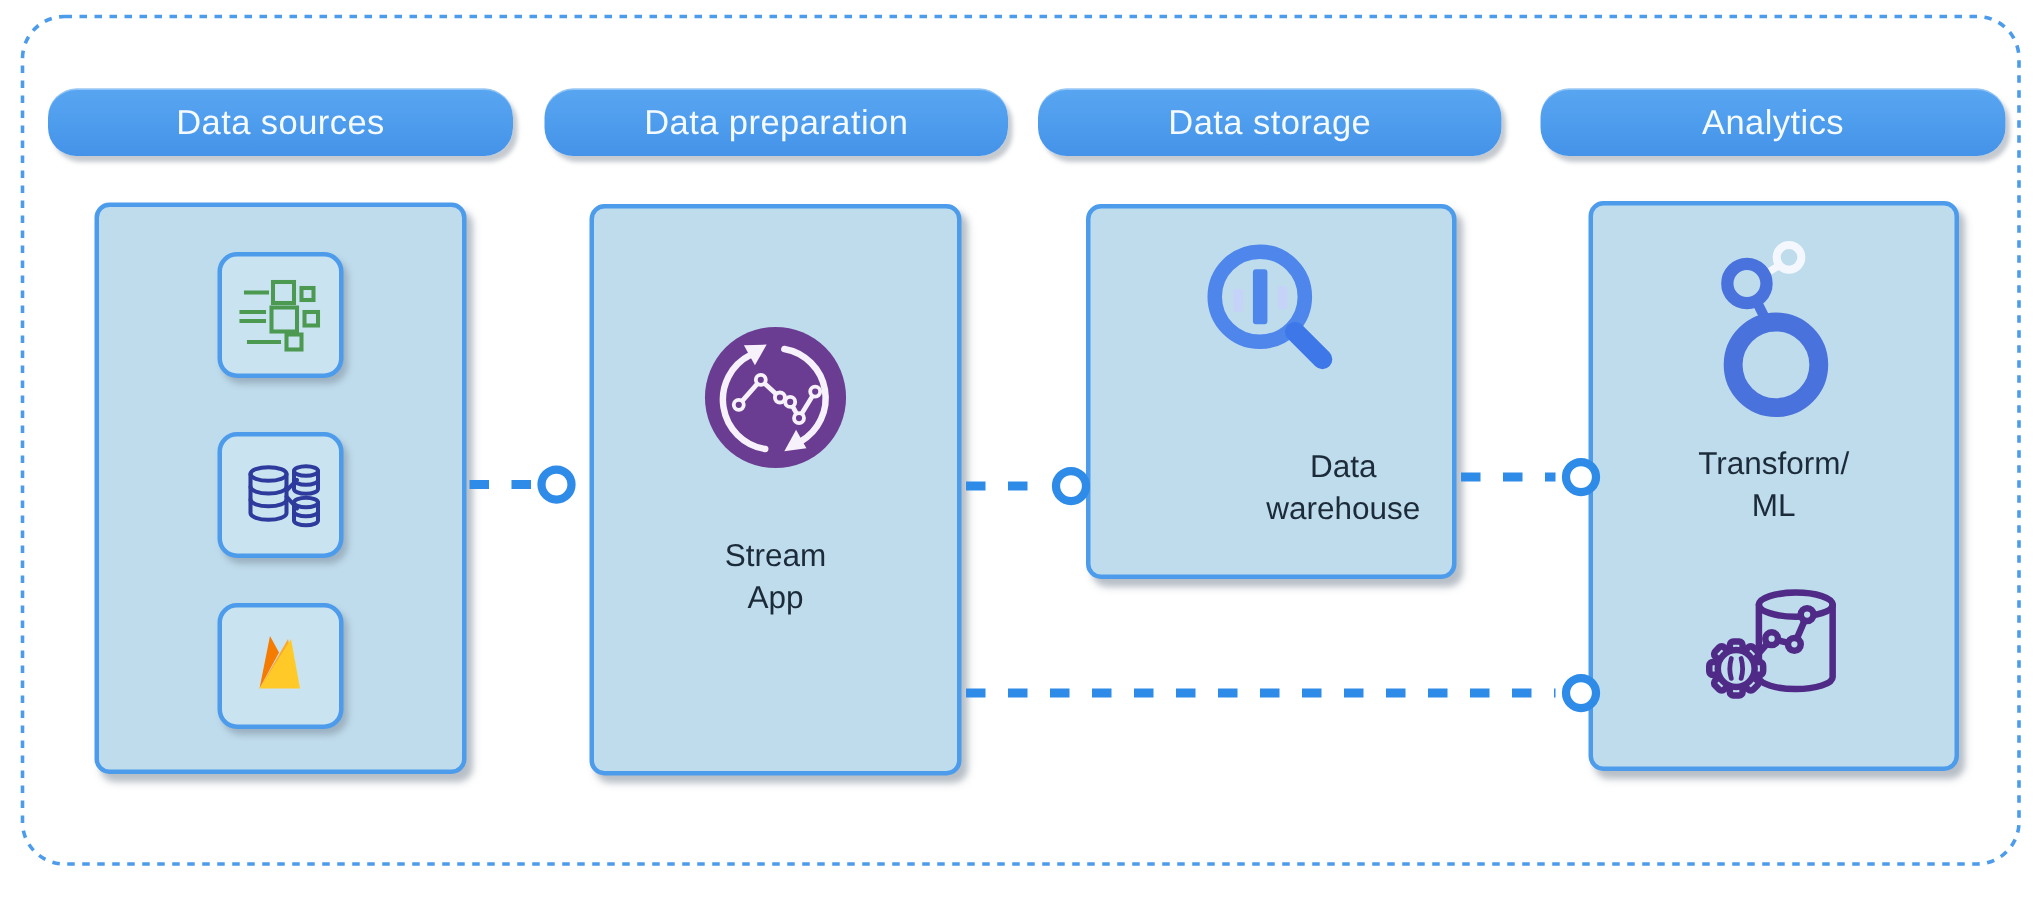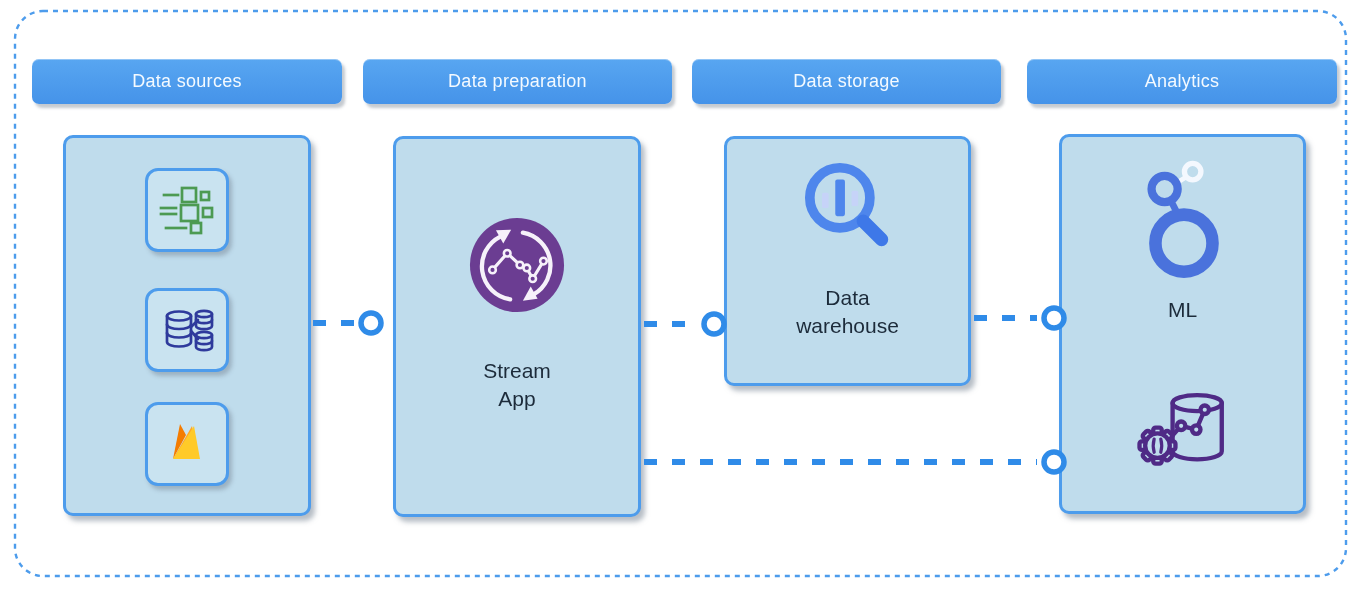--- a/index.html
+++ b/index.html
@@ -26,25 +26,25 @@
     --deep-purple:#4f2a86;
     --background:#ffffff;
   }
   html,body{margin:0;padding:0;background:var(--background);}
   #stage{
     position:relative;width:1362px;height:600px;overflow:hidden;
     background:var(--background);
     font-family:"Liberation Sans","DejaVu Sans",sans-serif;
   }
   .hdr{
-    position:absolute;top:59px;height:45px;border-radius:7px;
+    position:absolute;top:59px;height:45px;border-radius:19px;
     background:linear-gradient(180deg,var(--header-top),var(--header-bottom));
     box-shadow:3px 4px 3px rgba(110,122,138,.4), inset 0 1px 0 rgba(255,255,255,.35);
     display:flex;align-items:center;justify-content:center;
-    color:var(--header-text);font-size:18px;letter-spacing:.3px;
+    color:var(--header-text);font-size:23px;letter-spacing:.3px;
   }
   .panel{
     position:absolute;background:var(--panel-fill);
     border:3px solid var(--accent);border-radius:10px;
     box-shadow:4px 5px 5px rgba(112,126,142,.5);
     box-sizing:border-box;
   }
   .srcbox{
     position:absolute;left:50%;transform:translateX(-50%);
     width:84px;height:84px;background:var(--inner-box-fill);
@@ -146,35 +146,36 @@
   </div>
 
   <div class="panel" style="left:724px;top:136px;width:247px;height:250px;">
     <svg class="cicon" style="top:14px;" width="112" height="112" viewBox="0 0 110 110">
       <rect x="29.5" y="39" width="6.5" height="15" rx="1.5" style="fill:var(--magnifier-bar-light);"></rect>
       <rect x="58.5" y="37" width="6.5" height="15" rx="1.5" style="fill:var(--magnifier-bar-light);"></rect>
       <rect x="42.5" y="26" width="9.5" height="36" rx="2" style="fill:var(--magnifier-blue);"></rect>
       <circle cx="47" cy="44" r="29.5" style="fill:none;stroke:var(--magnifier-blue);stroke-width:9.5;"></circle>
       <line x1="70" y1="67" x2="88" y2="85" style="stroke:var(--handle-blue);stroke-width:13;stroke-linecap:round;"></line>
     </svg>
-    <div class="plabel" style="top:145px;">
+    <div class="plabel" style="top:159px;padding-left:48px;">
       <div>Data</div>
       <div>warehouse</div>
     </div>
   </div>
 
   <div class="panel" style="left:1059px;top:134px;width:247px;height:380px;">
     <svg class="cicon" style="top:22px;" width="100" height="120" viewBox="0 0 100 124">
       <line x1="43" y1="25" x2="54" y2="18" style="stroke:var(--looker-white);stroke-width:5;"></line>
       <circle cx="60" cy="13" r="8.5" style="fill:none;stroke:var(--looker-white);stroke-width:5.5;"></circle>
       <line x1="37" y1="42" x2="46" y2="60" style="stroke:var(--looker-blue);stroke-width:7;"></line>
       <circle cx="31" cy="31" r="13.5" style="fill:none;stroke:var(--looker-blue);stroke-width:8.5;"></circle>
       <circle cx="51" cy="87" r="29.5" style="fill:none;stroke:var(--looker-blue);stroke-width:13;"></circle>
     </svg>
     <div class="plabel" style="top:159px;">
+      <div>Transform/</div>
       <div>ML</div>
     </div>
     <svg class="cicon" style="top:250px;" width="104" height="88" viewBox="0 0 110 93">
       <ellipse class="st-purp" cx="70" cy="17" rx="26" ry="8.5"></ellipse>
       <path class="st-purp" d="M44,17 V68 A26,8.5 0 0 0 96,68 V17"></path>
       <polyline class="st-purp" points="38,58 53,41 69,45 78,24"></polyline>
       <circle class="st-purp fill-panel" cx="53" cy="41" r="4.5"></circle>
       <circle class="st-purp fill-panel" cx="69" cy="45" r="4.5"></circle>
       <circle class="st-purp fill-panel" cx="78" cy="24" r="4.5"></circle>
       <g>

